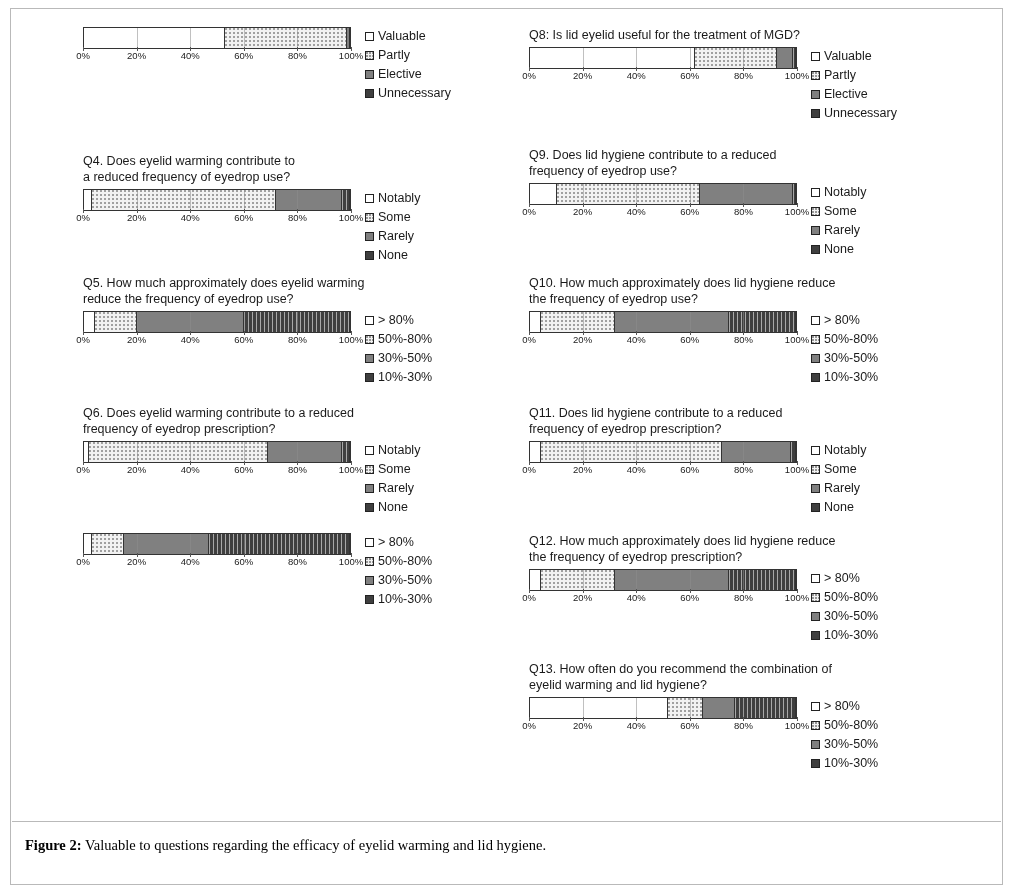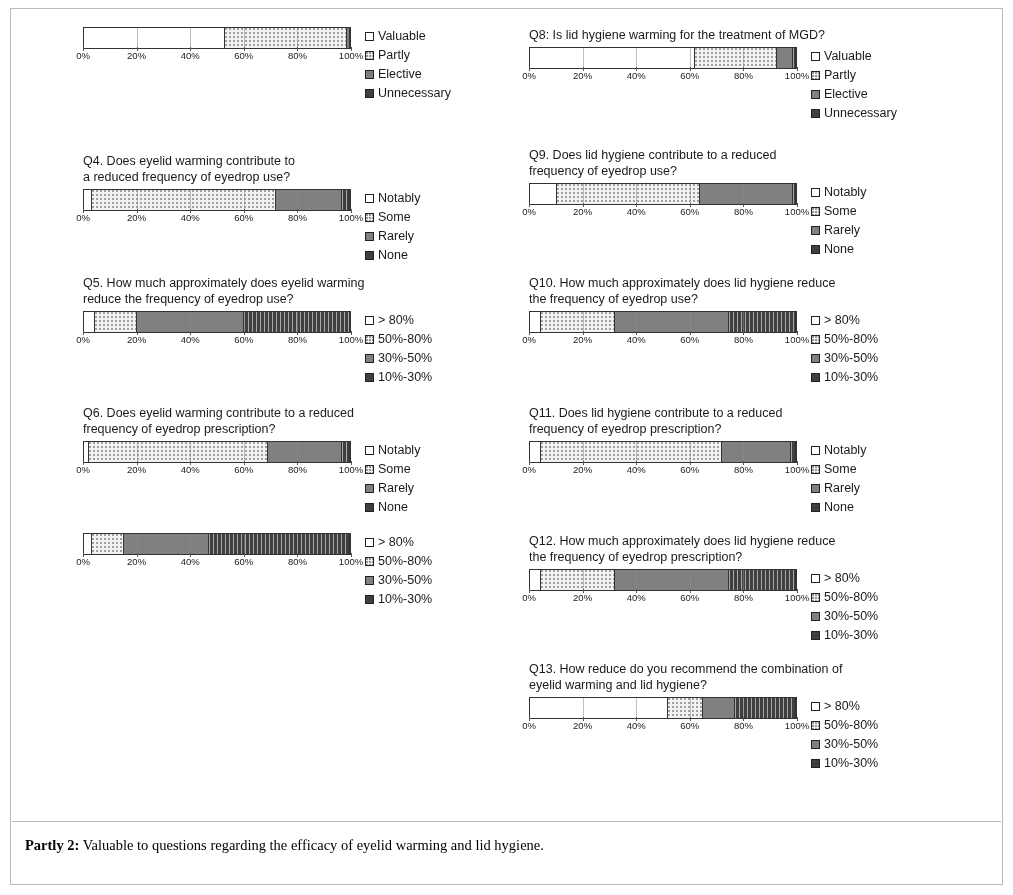--- a/index.html
+++ b/index.html
@@ -361,21 +361,21 @@
               <span>30%-50%</span>
             </div>
             <div class="legend-item">
               <span class="swatch" style="background: rgb(63, 63, 63);"></span>
               <span>10%-30%</span>
             </div>
           </div>
         </div>
       </div>
       <div class="panel" style="left: 518px; top: 18px;">
-        <div class="panel-title">Q8: Is lid hygiene warming for the treatment of MGD?</div>
+        <div class="panel-title">Q8: Is lid eyelid useful for the treatment of MGD?</div>
         <div class="chart-row">
           <div class="chart-block">
             <div class="bar-track">
               <div class="seg" title="Valuable: 62%" style="flex: 0 0 62%; background: rgb(255, 255, 255);"></div>
               <div class="seg" title="Partly: 31%" style="flex: 0 0 31%; background: radial-gradient(circle at 1px 1px, rgb(154, 154, 154) 0.7px, rgba(0, 0, 0, 0) 0.8px) 0% 0% / 4px 4px rgb(242, 242, 242);"></div>
               <div class="seg" title="Elective: 6%" style="flex: 0 0 6%; background: rgb(128, 128, 128);"></div>
               <div class="seg" title="Unnecessary: 1%" style="flex: 0 0 1%; background: repeating-linear-gradient(90deg, rgba(255, 255, 255, 0.55) 0px, rgba(255, 255, 255, 0.55) 1px, rgba(0, 0, 0, 0) 1px, rgba(0, 0, 0, 0) 4px) rgb(63, 63, 63);"></div>
               <div class="gridline" style="left: 20%; opacity: 0.55;"></div>
               <div class="gridline" style="left: 40%; opacity: 0.55;"></div>
               <div class="gridline" style="left: 60%; opacity: 0.55;"></div>
@@ -610,21 +610,21 @@
               <span>30%-50%</span>
             </div>
             <div class="legend-item">
               <span class="swatch" style="background: rgb(63, 63, 63);"></span>
               <span>10%-30%</span>
             </div>
           </div>
         </div>
       </div>
       <div class="panel" style="left: 518px; top: 652px;">
-        <div class="panel-title">Q13. How reduce do you recommend the combination of
+        <div class="panel-title">Q13. How often do you recommend the combination of
    eyelid warming and lid hygiene?</div>
         <div class="chart-row">
           <div class="chart-block">
             <div class="bar-track">
               <div class="seg" title="&gt; 80%: 52%" style="flex: 0 0 52%; background: rgb(255, 255, 255);"></div>
               <div class="seg" title="50%-80%: 13%" style="flex: 0 0 13%; background: radial-gradient(circle at 1px 1px, rgb(154, 154, 154) 0.7px, rgba(0, 0, 0, 0) 0.8px) 0% 0% / 4px 4px rgb(242, 242, 242);"></div>
               <div class="seg" title="30%-50%: 12%" style="flex: 0 0 12%; background: rgb(128, 128, 128);"></div>
               <div class="seg" title="10%-30%: 23%" style="flex: 0 0 23%; background: repeating-linear-gradient(90deg, rgba(255, 255, 255, 0.55) 0px, rgba(255, 255, 255, 0.55) 1px, rgba(0, 0, 0, 0) 1px, rgba(0, 0, 0, 0) 4px) rgb(63, 63, 63);"></div>
               <div class="gridline" style="left: 20%; opacity: 0.55;"></div>
               <div class="gridline" style="left: 40%; opacity: 0.55;"></div>
@@ -662,15 +662,15 @@
             <div class="legend-item">
               <span class="swatch" style="background: rgb(63, 63, 63);"></span>
               <span>10%-30%</span>
             </div>
           </div>
         </div>
       </div>
     </div>
   <div class="cap-rule"></div>
   <div class="caption">
-    <b>Partly 2:</b><span> Valuable to questions regarding the efficacy of eyelid warming and lid hygiene.</span>
+    <b>Figure 2:</b><span> Valuable to questions regarding the efficacy of eyelid warming and lid hygiene.</span>
   </div>
 </div>
 
 </body></html>

